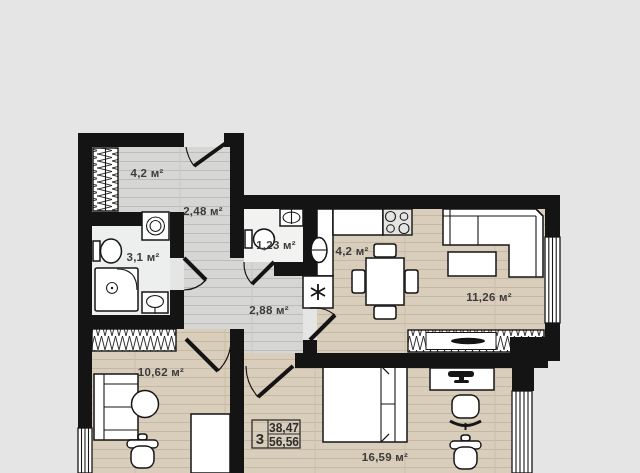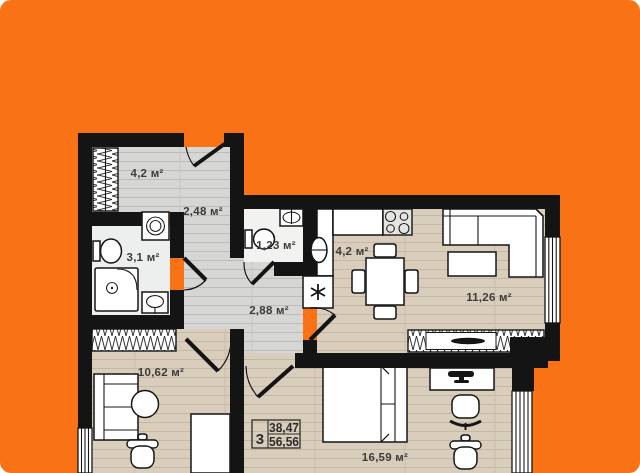--- a/index.html
+++ b/index.html
@@ -1,16 +1,16 @@
 <!DOCTYPE html>
 <html><head>
 <meta charset="utf-8">
 <style>
   html,body { margin:0; padding:0; background:#ffffff; }
-  .stage { position:relative; width:640px; height:473px; background:#f97316; overflow:hidden;border-radius:11px; }
+  .stage { position:relative; width:640px; height:473px; background:#e5e5e5; overflow:hidden; }
   svg { display:block; }
   .lbl  { font:600 11.5px "Liberation Sans", sans-serif; letter-spacing:.25px; }
   .lblS { font:600 12px   "Liberation Sans", sans-serif; }
   .lblB { font:600 15px   "Liberation Sans", sans-serif; }
   .furn { fill:#ffffff; stroke:#161616; stroke-width:1.5; }
   .furnT{ fill:none; stroke:#161616; stroke-width:1.1; }
   .leaf { stroke:#141414; stroke-width:4; }
   .arc  { fill:none; stroke:#161616; stroke-width:1.2; }
   .winL { stroke:#161616; stroke-width:1.1; }
 </style>

